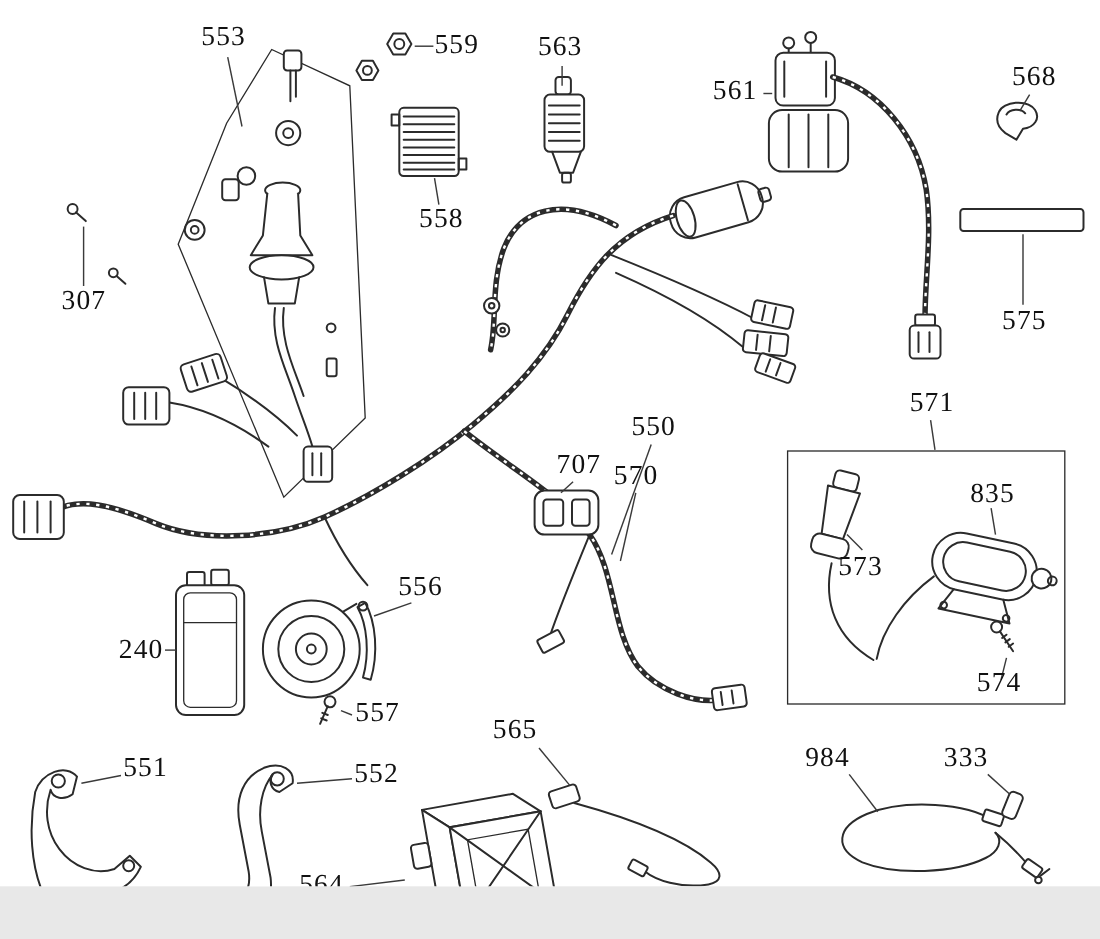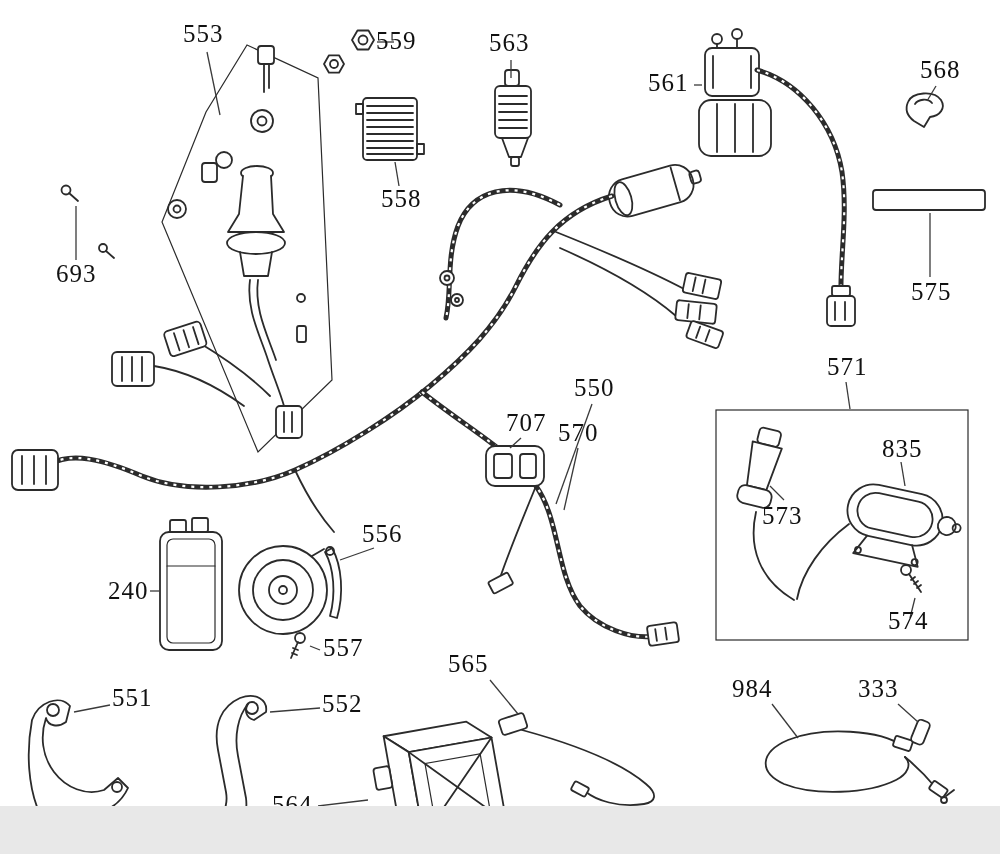--- a/index.html
+++ b/index.html
@@ -340,26 +340,26 @@
     <line x1="490" y1="680" x2="518" y2="714"></line>
     <line x1="110" y1="705" x2="74" y2="712"></line>
     <line x1="772" y1="704" x2="798" y2="738"></line>
     <line x1="898" y1="704" x2="918" y2="722"></line>
     <line x1="320" y1="708" x2="270" y2="712"></line>
     <line x1="318" y1="806" x2="368" y2="800"></line>
   </g>
 </svg>
 
   <div class="part-label" style="left:183px;top:20px">553</div>
-  <div class="part-label" style="left:376px;top:27px">559</div>
+  <div class="part-label" style="left:395px;top:27px">559</div>
   <div class="part-label" style="left:489px;top:29px">563</div>
   <div class="part-label" style="left:648px;top:69px">561</div>
   <div class="part-label" style="left:920px;top:56px">568</div>
   <div class="part-label" style="left:381px;top:185px">558</div>
-  <div class="part-label" style="left:56px;top:260px">693</div>
+  <div class="part-label" style="left:56px;top:260px">307</div>
   <div class="part-label" style="left:911px;top:278px">575</div>
   <div class="part-label" style="left:827px;top:353px">571</div>
   <div class="part-label" style="left:574px;top:374px">550</div>
   <div class="part-label" style="left:506px;top:409px">707</div>
   <div class="part-label" style="left:558px;top:419px">570</div>
   <div class="part-label" style="left:882px;top:435px">835</div>
   <div class="part-label" style="left:762px;top:502px">573</div>
   <div class="part-label" style="left:362px;top:520px">556</div>
   <div class="part-label" style="left:108px;top:577px">240</div>
   <div class="part-label" style="left:888px;top:607px">574</div>

